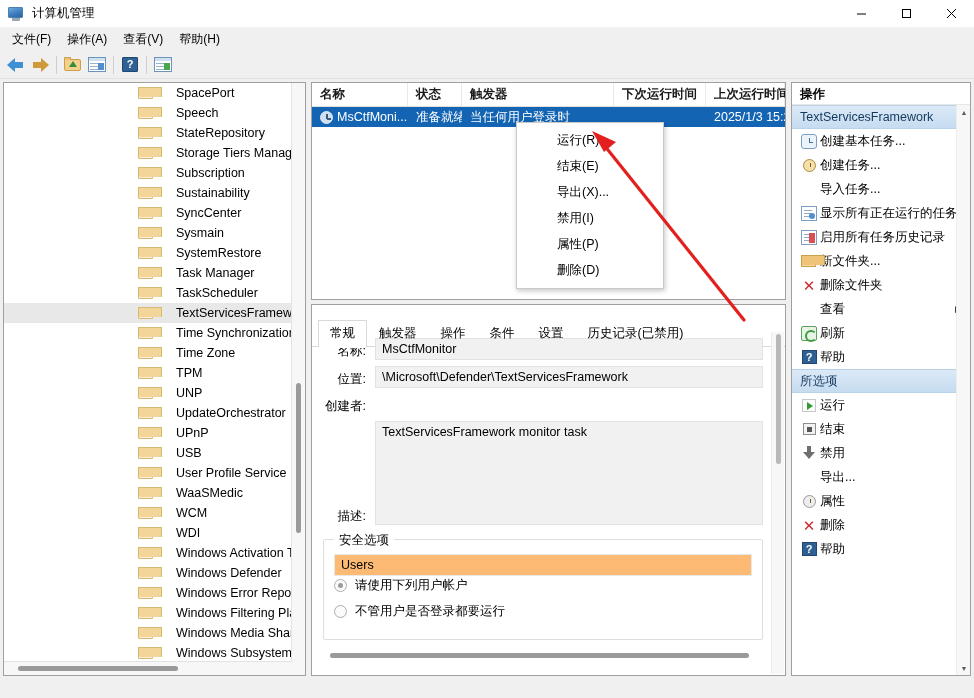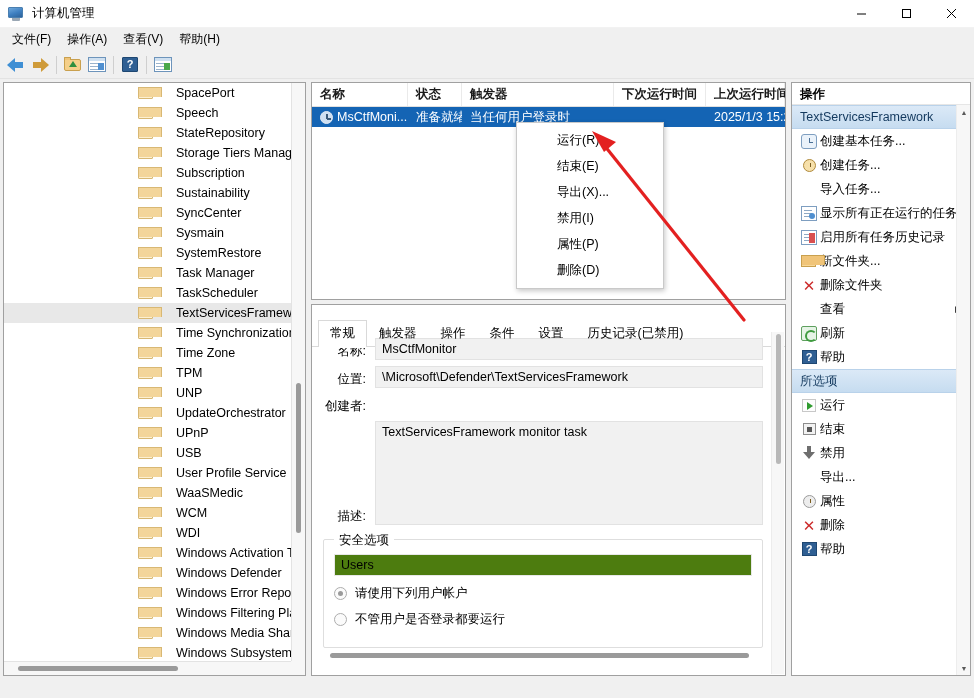--- a/index.html
+++ b/index.html
@@ -227,21 +227,21 @@
   .fvalue.desc { min-height:104px; }
   .group {
     margin:14px 8px 0 10px; border:1px solid #dedede; border-radius:2px;
     position:relative; padding:14px 10px 10px 10px;
   }
   .group-title {
     position:absolute; left:10px; top:-8px; background:#ffffff; padding:0 5px;
     font-size:12.5px; color:#000;
   }
   .grp-line { font-size:12.5px; color:#000; margin-bottom:8px; }
-  .userbox { background:#4d7c0f; border:1px solid #e8e8e8; padding:3px 6px; font-size:12.5px; margin-bottom:9px; }
+  .userbox { background:#fdba74; border:1px solid #e8e8e8; padding:3px 6px; font-size:12.5px; margin-bottom:1px; }
   .radio-row { display:flex; align-items:center; font-size:12.5px; margin-bottom:9px; }
   .radio {
     width:13px; height:13px; border-radius:50%; border:1px solid #adadad;
     background:#fbfbfb; margin-right:8px; position:relative; flex:0 0 auto;
   }
   .radio.on:after {
     content:""; position:absolute; left:3px; top:3px; width:5px; height:5px;
     border-radius:50%; background:#9b9b9b;
   }
   .detail-vscroll {

